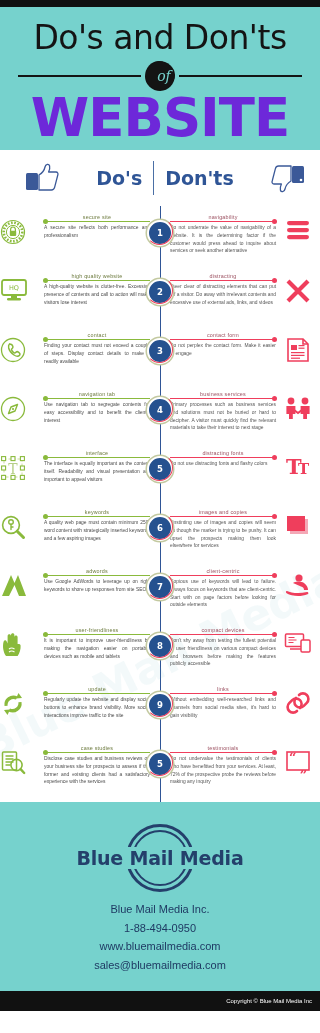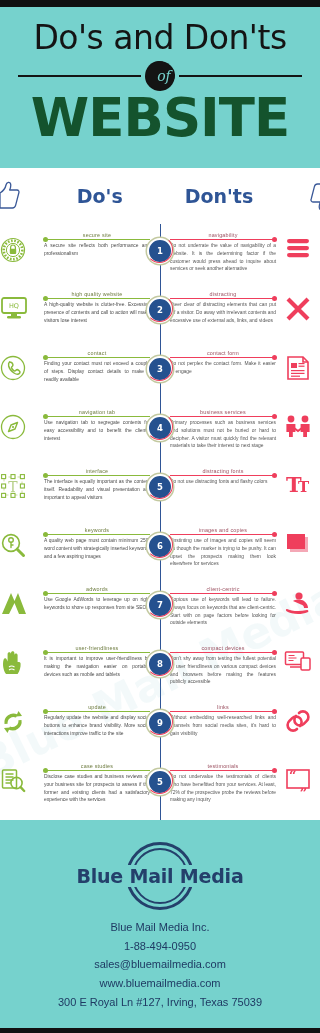--- a/index.html
+++ b/index.html
@@ -16,21 +16,21 @@
     overflow:hidden;
     background:#ffffff;
   }
 
   
   .topbar{height:7px;background:#111111;width:100%;}
 
   
   .hero{
     background:#76d2cd;
-    padding:14px 0 24px 0;
+    padding:14px 0 6px 0;
     text-align:center;
     position:relative;
   }
   .hero-title{
     font-size:33px;
     line-height:1.02;
     color:#141414;
     font-weight:400;
     letter-spacing:-0.5px;
     font-family:"DejaVu Sans", sans-serif;
@@ -62,37 +62,36 @@
   .of-badge .blob:after{transform:rotate(30deg);border-radius:40% 60% 45% 55% / 55% 40% 60% 45%;}
   .of-text{
     position:relative;z-index:2;color:#76d2cd;
     font-style:italic;font-size:14px;
     font-family:"DejaVu Serif", serif;
     margin-left:8px;
   }
   .hero-sub{
     font-size:53px;
     font-weight:bold;
-    color:#14532d;
+    color:#6d28d9;
     letter-spacing:-1px;
     line-height:1;
     font-family:"DejaVu Sans", sans-serif;
     margin-top:-2px;
   }
 
   
   .dd-header{
     position:relative;
     height:56px;
     background:#ffffff;
   }
   .dd-inner{
     display:flex;align-items:center;justify-content:center;
     height:100%;
-    gap:20px;
   }
   .dd-label{
     font-size:19px;font-weight:bold;color:#2f5596;
     padding:0 11px;
     font-family:"DejaVu Sans", sans-serif;
   }
   .dd-divider{width:1px;height:34px;background:#4a6fa5;}
   .thumb{width:34px;height:30px;position:relative;flex:0 0 auto;}
   .thumb-left{margin-right:26px;margin-left:10px;}
   .thumb-right{margin-left:26px;}
@@ -649,23 +648,22 @@
 
   <div class="footer">
     <div class="logo-wrap">
       <div class="logo-ring"></div>
       <div class="logo-ring inner"></div>
       <div class="logo-text">Blue Mail Media</div>
     </div>
     <div class="contact">
       <div>Blue Mail Media Inc.</div>
       <div>1-88-494-0950</div>
+      <div>www.bluemailmedia.com</div>
       <div>sales@bluemailmedia.com</div>
-      <div>www.bluemailmedia.com</div>
-      <div>300 E Royal Ln #127, Irving, Texas 75039</div>
     </div>
   </div>
 
   <div class="copybar">
     <span class="copytext">Copyright © Blue Mail Media Inc</span>
   </div>
 
 </div>
 
 </body></html>

